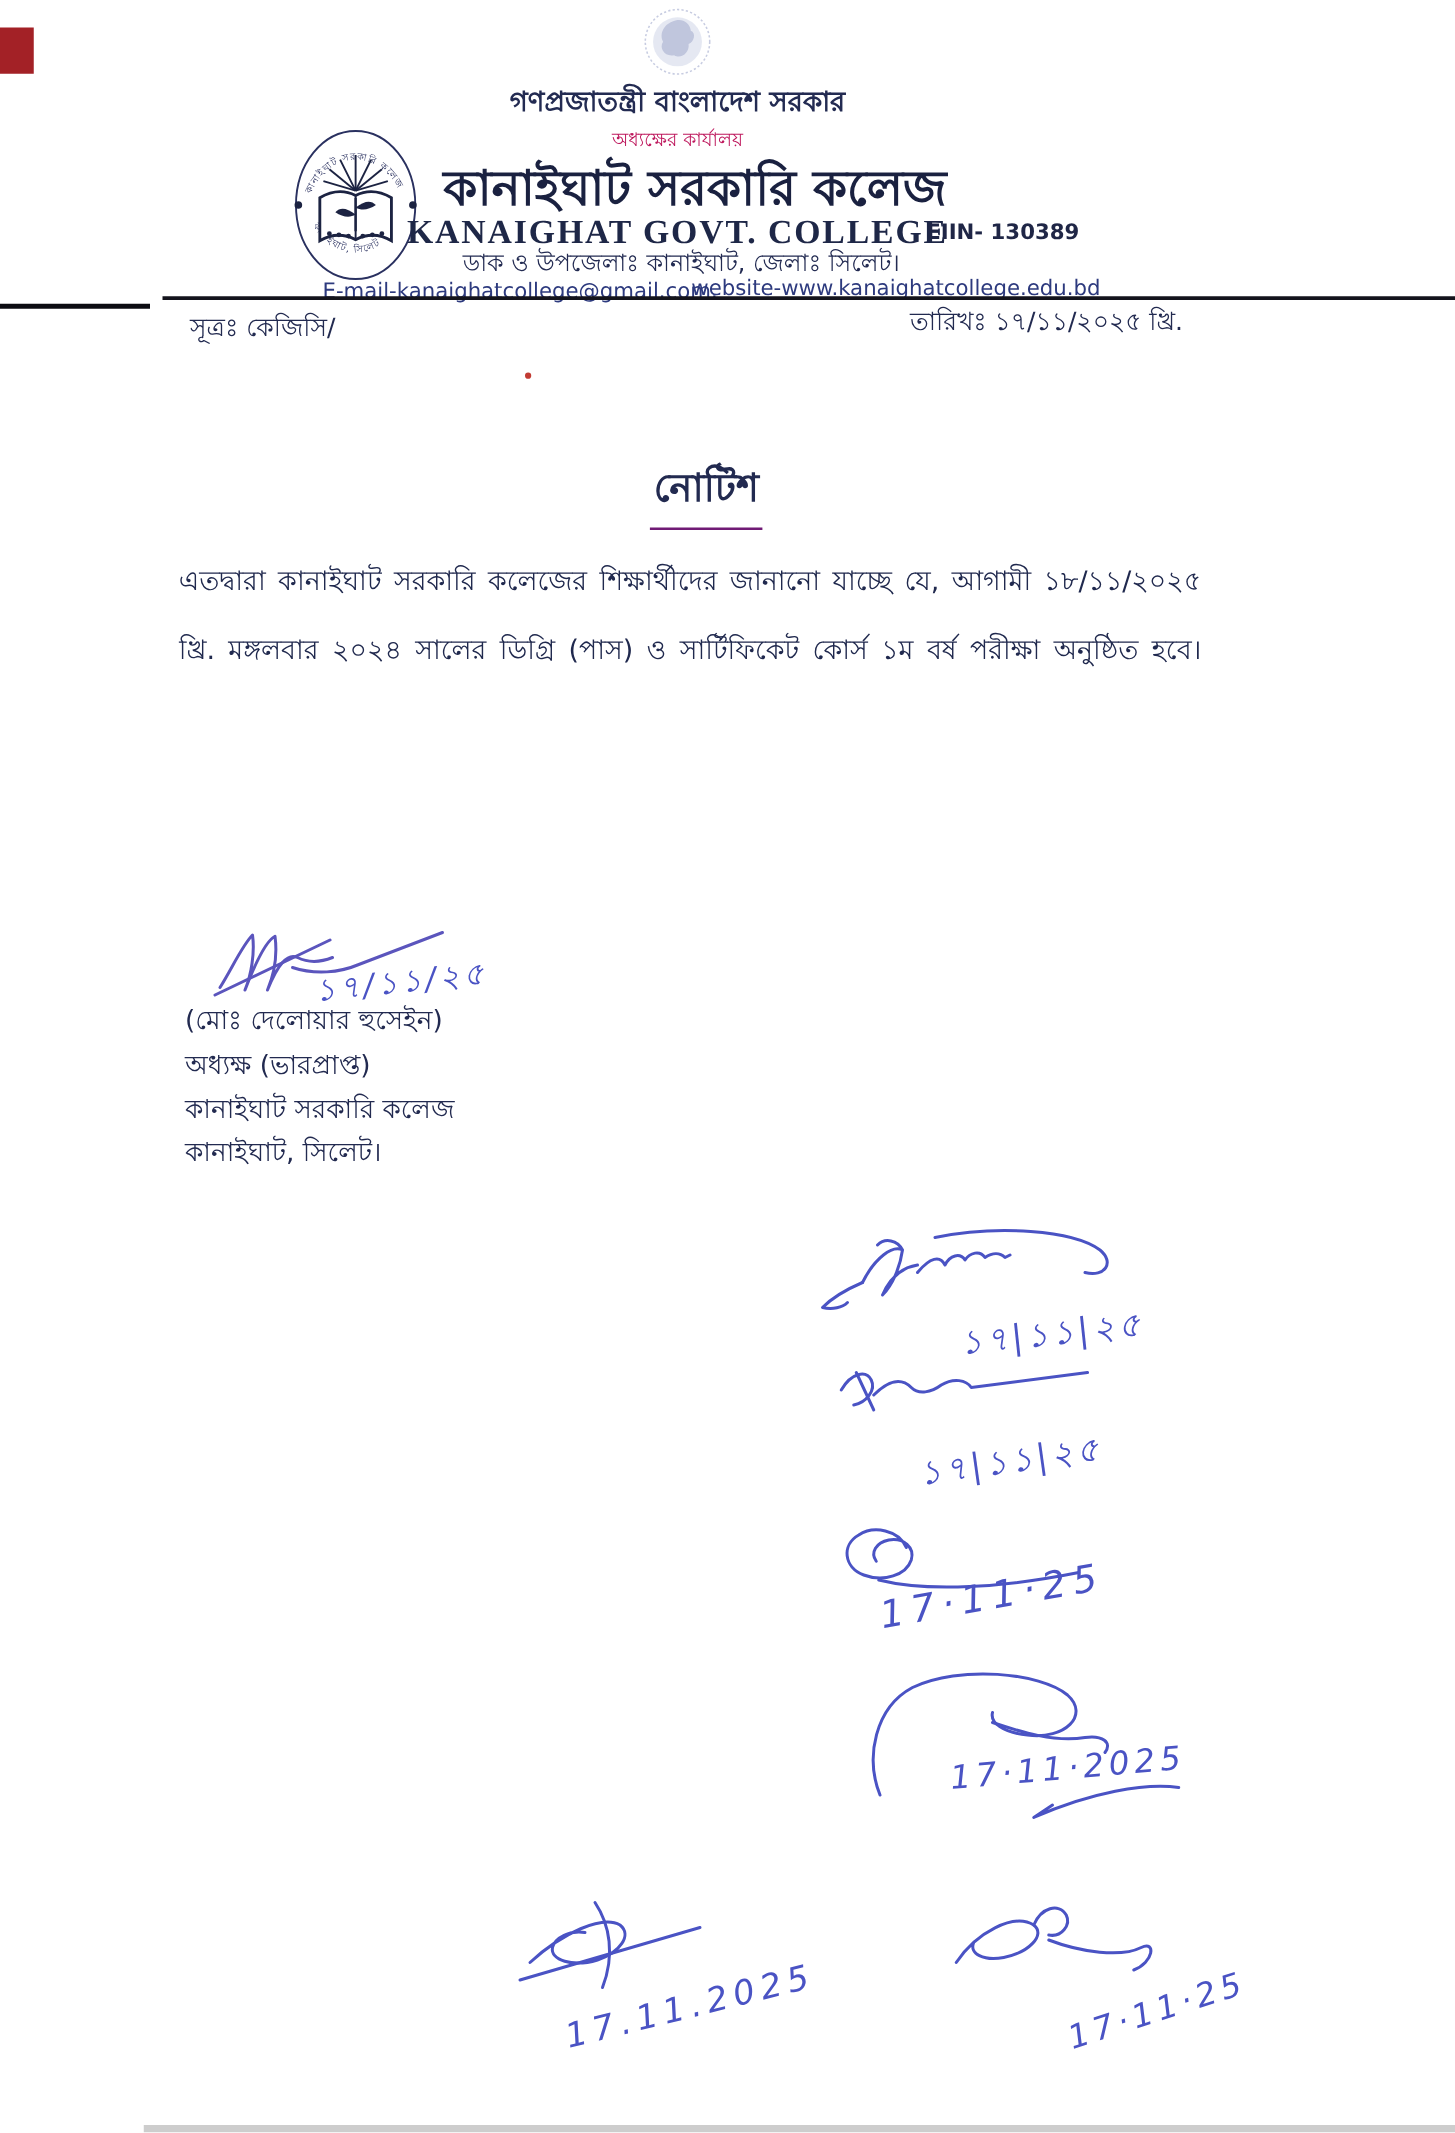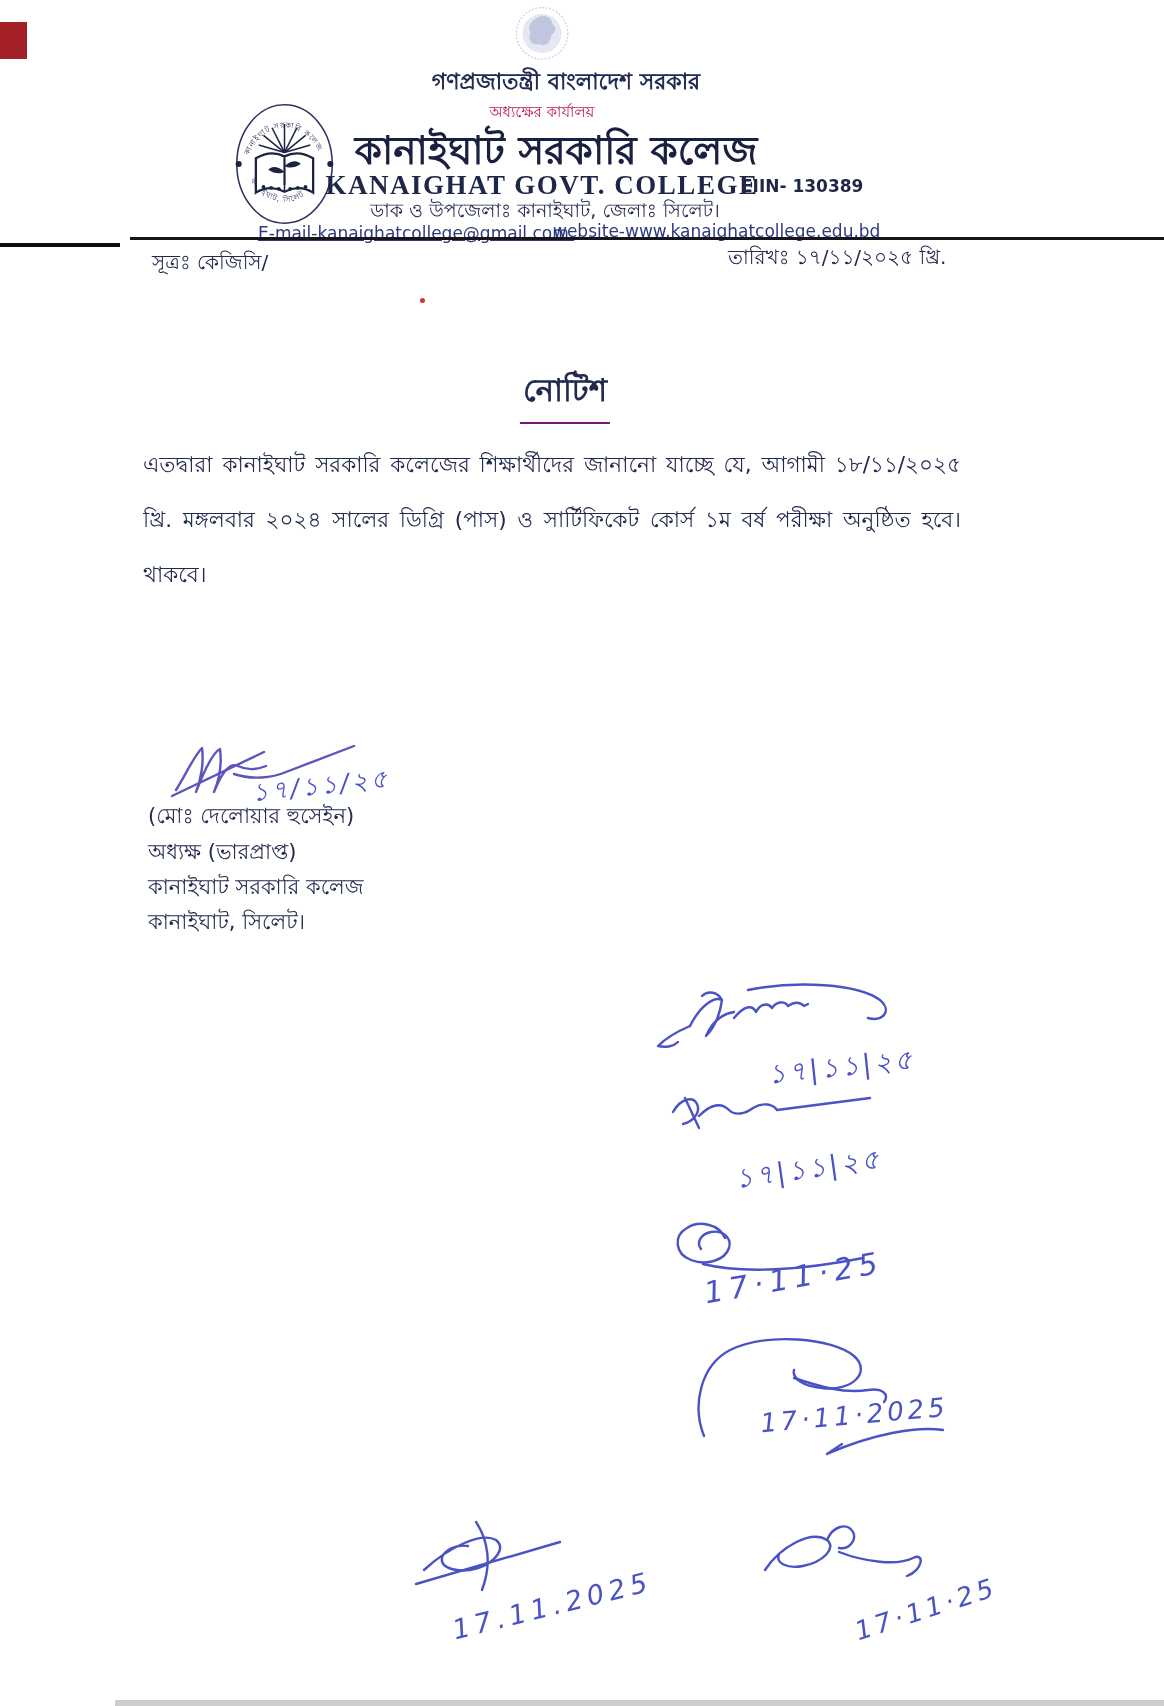--- a/index.html
+++ b/index.html
@@ -9,21 +9,21 @@
     background:#ffffff;
     font-family:"DejaVu Sans", sans-serif;
     color:#222a50;
     overflow:hidden;
   }
   .abs{position:absolute;white-space:nowrap;}
   .ctr{transform:translateX(-50%);}
   
   .artifact-red{left:0;top:22px;width:27px;height:37px;background:#a32126;}
   .watermark{left:506px;top:5px;opacity:.55;}
-  .govt-line{left:542px;top:64px;font-size:22px;font-weight:600;color:#232b52;margin-left:24px;}
+  .govt-line{left:542px;top:64px;font-size:22px;font-weight:600;color:#232b52;}
   .office-line{left:542px;top:100px;font-size:15px;color:#be185d;}
   .college-bn{left:556px;top:120px;font-size:39px;font-weight:700;color:#1a2140;}
   .college-en{left:542px;top:170px;font-size:27px;font-weight:700;
       font-family:"Liberation Serif", serif;letter-spacing:1.5px;color:#1e2747;}
   .eiin{left:741px;top:176px;font-size:17px;font-weight:700;color:#1f2646;}
   .address-line{left:545px;top:196px;font-size:19px;color:#232b52;}
   .email{left:258px;top:223px;font-size:17px;color:#2d3a7e;text-decoration:underline;}
   .website{left:553px;top:221px;font-size:17px;color:#2d3a7e;}
   .logo{left:232px;top:98px;}
   .rule-main{left:130px;top:237px;width:1034px;height:3px;background:#14141c;}
@@ -132,21 +132,20 @@
 <div class="abs rule-left"></div>
 
 <div class="abs ref">সূত্রঃ কেজিসি/</div>
 <div class="abs date">তারিখঃ ১৭/১১/২০২৫ খ্রি.</div>
 <div class="abs red-dot"></div>
 
 <div class="abs ctr notice-title">নোটিশ</div>
 <div class="abs notice-body">
   <div class="line just">এতদ্বারা কানাইঘাট সরকারি কলেজের শিক্ষার্থীদের জানানো যাচ্ছে যে, আগামী ১৮/১১/২০২৫</div>
   <div class="line just">খ্রি. মঙ্গলবার ২০২৪ সালের ডিগ্রি (পাস) ও সার্টিফিকেট কোর্স ১ম বর্ষ পরীক্ষা অনুষ্ঠিত হবে।</div>
-  <div class="line">থাকবে।</div>
 </div>
 
 <div class="abs sig-p">
   <svg class="ink dark" width="190" height="62" viewBox="0 0 190 62">
     <path d="M8,50 C18,34 26,16 34,8 C36,22 33,40 28,52 C38,26 46,12 52,9 C54,24 51,40 46,52 C54,32 62,22 70,26 C78,30 88,30 98,26"></path>
     <path d="M4,56 L96,12"></path>
     <path d="M66,34 C84,40 104,38 118,32 L186,6"></path>
   </svg>
 </div>
 <div class="abs hw sig-p-date">১৭/১১/২৫</div>

